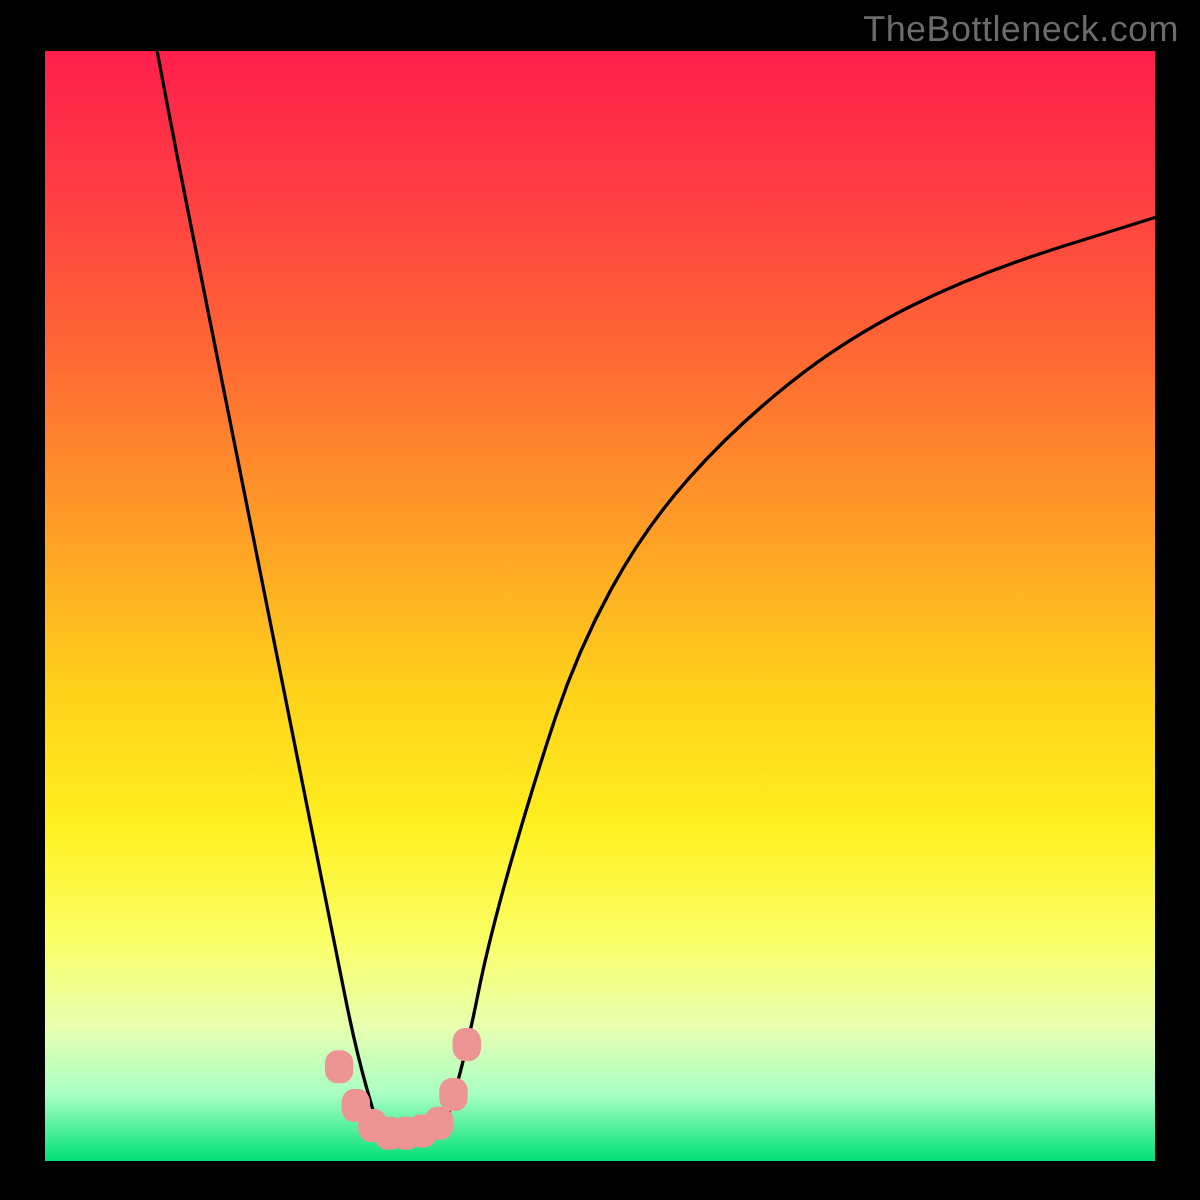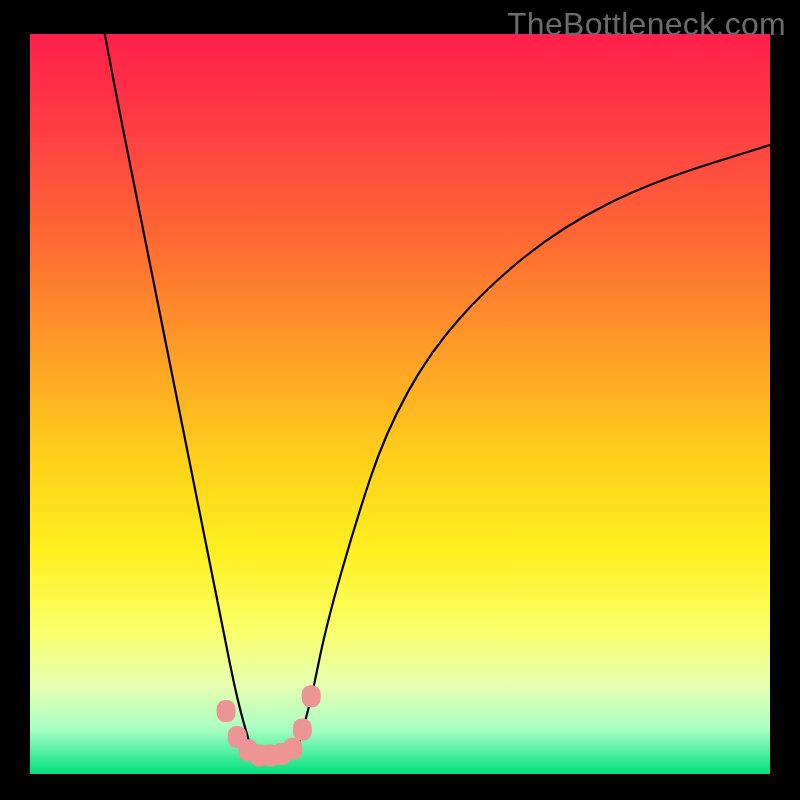--- a/index.html
+++ b/index.html
@@ -15,21 +15,21 @@
     position: relative;
     width: 800px;
     height: 800px;
     background: #000;
   }
   .watermark {
     position: absolute;
     top: 6px;
     right: 14px;
     color: #6b6b6b;
-    font-size: 32px;
+    font-size: 24px;
     font-weight: 500;
     letter-spacing: 0.3px;
     z-index: 3;
     user-select: none;
   }
   .svg-plot {
     position: absolute;
     left: 0;
     top: 0;
   }

